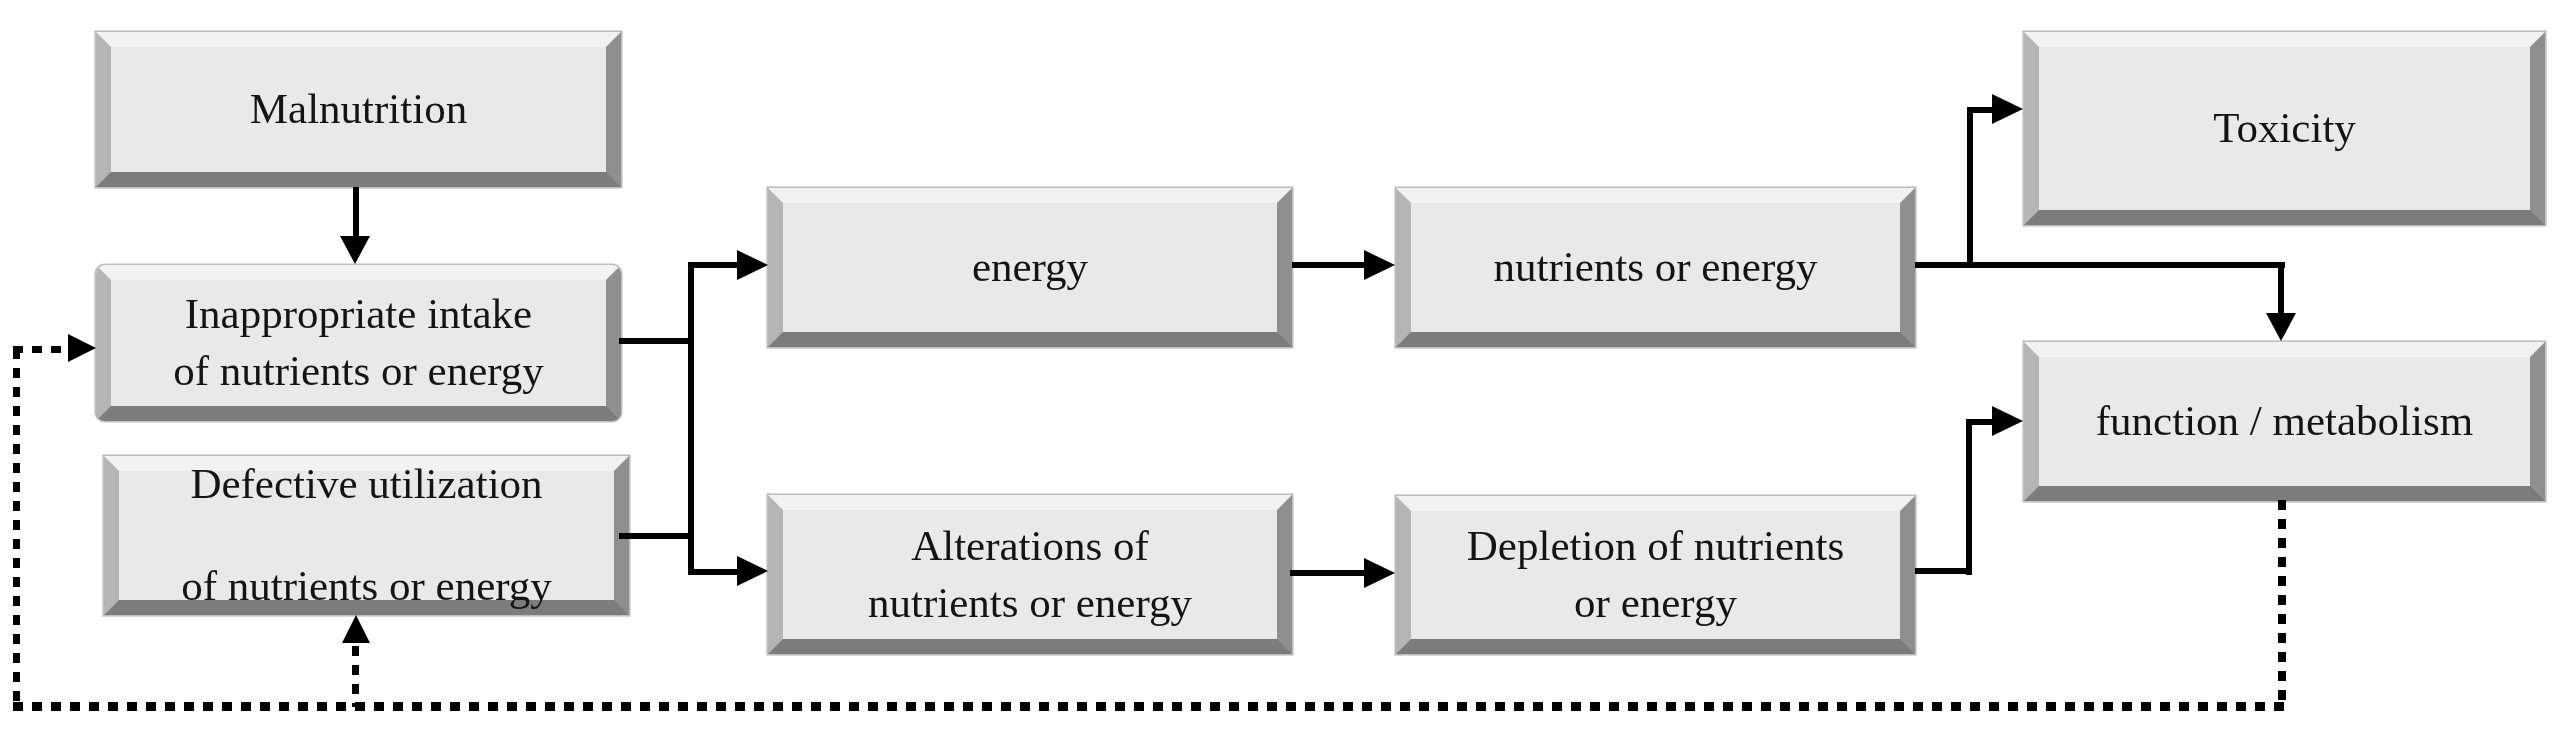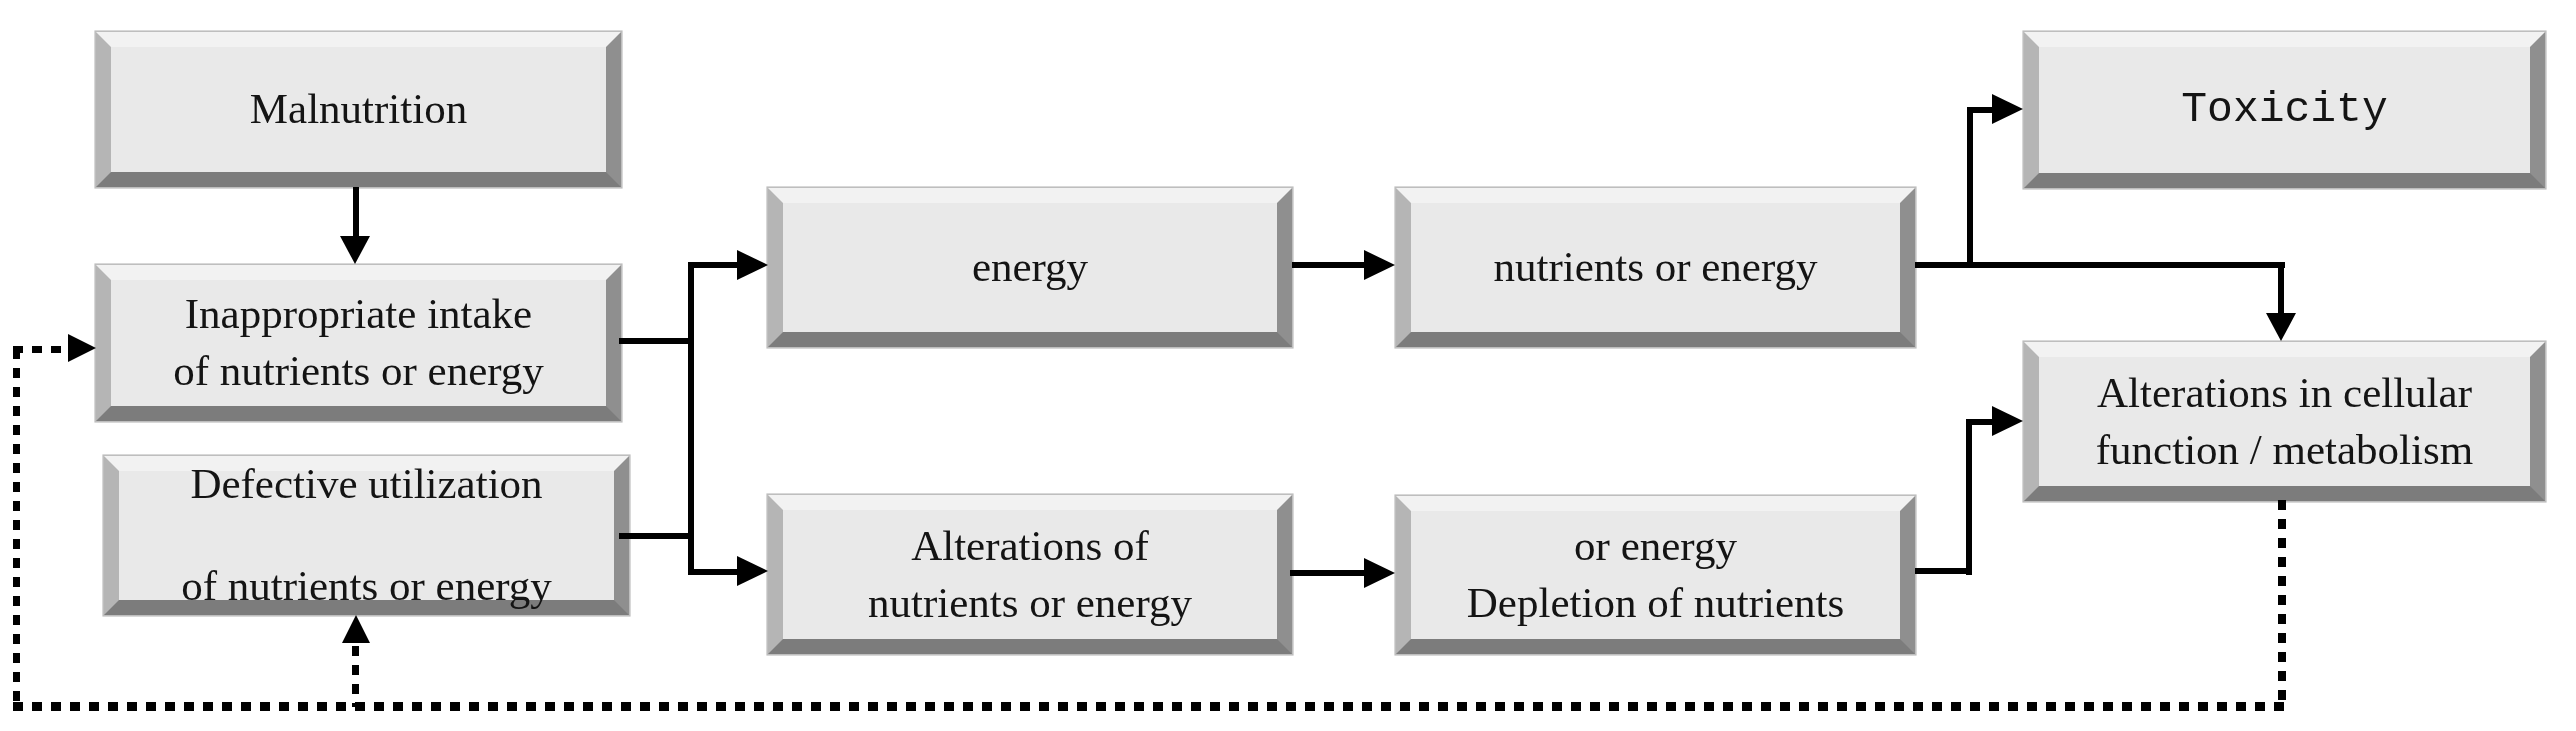--- a/index.html
+++ b/index.html
@@ -13,27 +13,27 @@
   
   .node{position:absolute;box-sizing:border-box;background:var(--box-fill);
         border-style:solid;border-width:15.7px;
         border-top-color:var(--bevel-top);border-left-color:var(--bevel-left);
         border-right-color:var(--bevel-right);border-bottom-color:var(--bevel-bottom);
         box-shadow:0 0 0 1.6px rgba(110,110,110,.45);
         display:flex;flex-direction:column;align-items:center;justify-content:center;
         text-align:left;color:var(--text);font-size:43px;line-height:1.32;}
   .node span:empty{display:none;}
   #n-malnutrition {left:96px;top:32px;width:525px;height:155px;}
-  #n-inappropriate{left:96px;top:265px;width:525px;height:156px;}
+  #n-inappropriate{left:96px;top:265px;width:525px;height:156px;border-radius:9px;}
   #n-defective    {left:104px;top:456px;width:525px;height:159px;gap:45px;}
   #n-excess       {left:768px;top:188px;width:524px;height:159px;}
   #n-deficiency   {left:768px;top:495px;width:524px;height:159px;}
   #n-accumulation {left:1396px;top:188px;width:519px;height:159px;}
   #n-depletion    {left:1396px;top:496px;width:519px;height:158px;}
-  #n-toxicity     {left:2024px;top:32px;width:521px;height:156px;font-family:Liberation Mono, monospace;}
+  #n-toxicity     {left:2024px;top:32px;width:521px;height:193px;}
   #n-alterations  {left:2024px;top:342px;width:521px;height:159px;}
   
   .hl,.vl{position:absolute;background:var(--line,#000);}
   .tri{position:absolute;width:0;height:0;}
   .ar{border-top:15.7px solid transparent;border-bottom:15.7px solid transparent;border-left:31px solid var(--line,#000);}
   .ad{border-left:15.7px solid transparent;border-right:15.7px solid transparent;border-top:28px solid var(--line,#000);}
   .au{border-left:14px solid transparent;border-right:14px solid transparent;border-bottom:28px solid var(--line,#000);}
   
   .dh{position:absolute;background:repeating-linear-gradient(to right,var(--line,#000) 0 10.2px,transparent 10.2px 19px);}
   .dv{position:absolute;background:repeating-linear-gradient(to bottom,var(--line,#000) 0 10.2px,transparent 10.2px 19px);}
@@ -59,29 +59,28 @@
     <span>energy</span>
   </div>
   <div class="node" id="n-deficiency">
     <span>Alterations of</span>
     <span>nutrients or energy</span>
   </div>
   <div class="node" id="n-accumulation">
     <span>nutrients or energy</span>
   </div>
   <div class="node" id="n-depletion">
+    <span>Depletion of nutrients</span>
     <span>or energy</span>
-    <span>Depletion of nutrients</span>
   </div>
   <div class="node" id="n-toxicity">
     <span>Toxicity</span>
 
   </div>
   <div class="node" id="n-alterations">
-    <span>Alterations in cellular</span>
     <span>function / metabolism</span>
   </div>
 
   <div class="vl" style="left:353px;top:187px;width:6.3px;height:51px;"></div>
   <div class="tri ad" style="left:340px;top:236px;"></div>
 
   <div class="hl" style="left:619px;top:338px;width:75px;height:6.3px;"></div>
   <div class="hl" style="left:619px;top:533px;width:75px;height:6.3px;"></div>
   <div class="vl" style="left:688px;top:262px;width:6.3px;height:313px;"></div>
 

